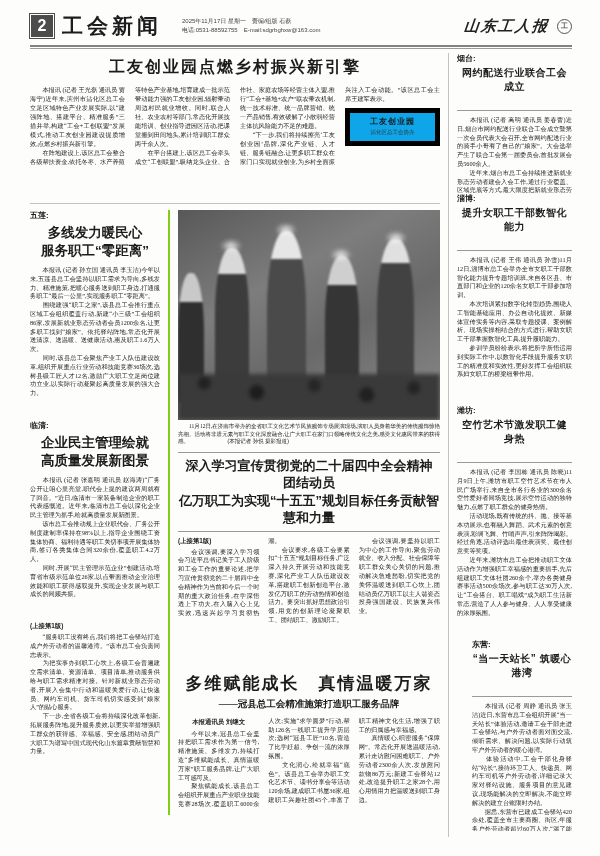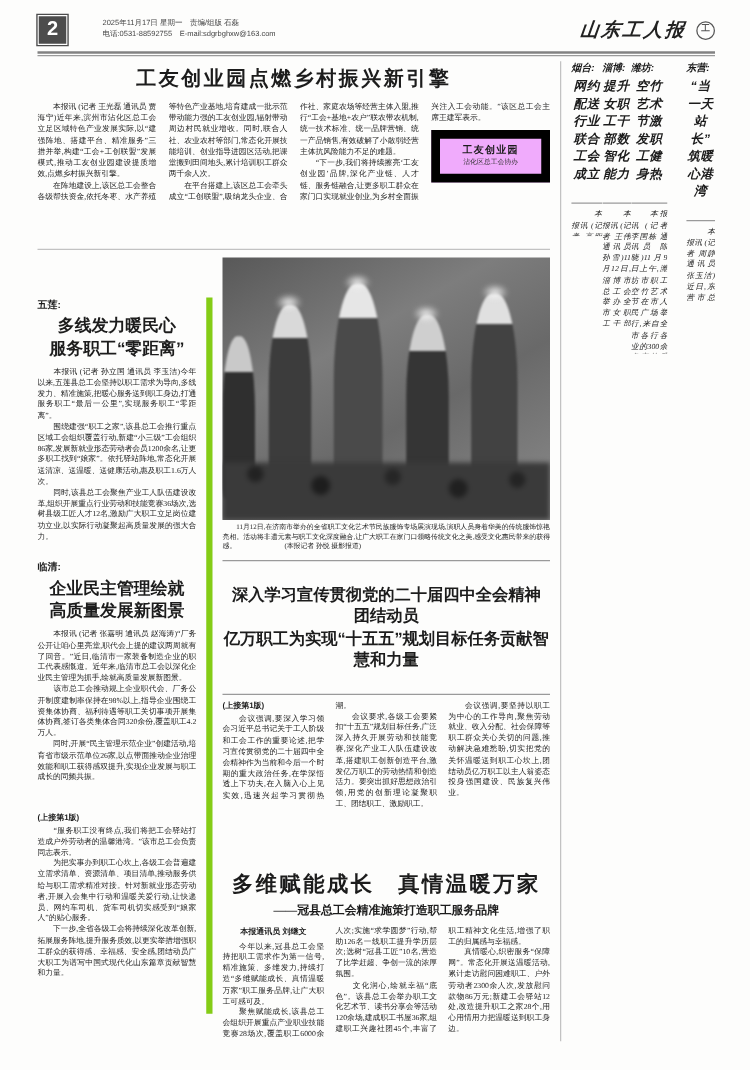--- a/index.html
+++ b/index.html
@@ -20,40 +20,40 @@
   .meta { margin-left:20px; font-size:6px; line-height:9.5px; color:#444; font-family:"Liberation Sans", sans-serif; }
   .masthead-wrap { margin-left:auto; display:flex; align-items:center; }
   .masthead { font-family:"DejaVu Serif", serif; font-style:italic; font-weight:bold; font-size:15px; letter-spacing:2px; color:#222; transform:skewX(-6deg); }
   .seal { width:15px; height:15px; border:1.6px solid #555; border-radius:50%; margin-left:8px;
           font:bold 7px/12px "Liberation Sans", sans-serif; text-align:center; color:#555; }
   .rule-double { margin-top:5px; border-top:2.5px solid #828282; border-bottom:1px solid #9a9a9a; height:4px; }
 
   
   .content { display:flex; margin-top:4px; height:784px; }
   .main-track { width:419px; padding-right:8px; border-right:1px solid #c2c2c2; }
-  .right-col  { width:123px; padding-left:8px; display:flex; flex-direction:row;font-style:italic; }
+  .right-col  { width:123px; padding-left:8px; display:flex; flex-direction:column; }
 
   
   .kicker { text-align:center; font-size:11px; font-weight:bold; margin-top:6px; letter-spacing:1px; }
   .headline { text-align:center; font-family:"Liberation Sans", sans-serif; font-weight:900; font-size:16px; letter-spacing:2px; margin:4px 0 7px; }
   .pre { white-space:pre-wrap; }
   .lead-body {
     column-count:4; column-gap:10px; font-size:6.2px; line-height:9px;
     text-align:justify; height:112px; overflow:hidden;
   }
   .promo-box {
-    break-inside:avoid; margin-top:5px; border:7px solid #000000; background:#f0abfc;
+    break-inside:avoid; margin-top:5px; border:5px solid #000000; background:#0ea5e9;
     text-align:center; padding:4px 2px;
   }
   .promo-title { font-family:"Liberation Sans", sans-serif; font-weight:bold; font-size:8px; letter-spacing:1px; }
   .promo-sub { font-size:5.5px; color:#333; margin-top:2px; }
 
   
   .lower-row { display:flex; border-top:1px solid #c2c2c2; margin-top:6px; padding-top:6px; height:612px; }
-  .left-col { width:140px; padding-right:8px; border-right:5px solid #84cc16;margin-top:32px; }
+  .left-col { width:140px; padding-right:8px; border-right:2px solid #84cc16; }
   .center-col { flex:1; padding-left:8px; }
 
   .loc-label { font-family:"Liberation Sans", sans-serif; font-weight:bold; font-size:8px; }
   .left-head { text-align:center; font-family:"Liberation Sans", sans-serif; font-weight:900; font-size:13.5px; line-height:18px; margin:3px 0 6px; }
   .small-body { font-size:6.2px; line-height:8.8px; text-align:justify; overflow:hidden; }
   .b1 { height:146px; margin-bottom:8px; }
   .b2 { height:138px; margin-bottom:8px; }
   .b3 { height:172px; }
   .jump-marker { display:block; font-family:"Liberation Sans", sans-serif; font-size:6.4px; margin-bottom:2px; }
 
@@ -71,21 +71,21 @@
   .crowd { position:absolute; bottom:0; left:0; right:0; height:22%; filter:blur(2px);
     background:radial-gradient(circle at 10% 20%, #222 6px, transparent 7px),
                radial-gradient(circle at 30% 40%, #1d1d1d 7px, transparent 8px),
                radial-gradient(circle at 52% 25%, #262626 6px, transparent 7px),
                radial-gradient(circle at 72% 45%, #202020 7px, transparent 8px),
                radial-gradient(circle at 90% 30%, #242424 6px, transparent 7px), #3a3a3a; }
   .caption { font-size:5.5px; line-height:7.6px; text-align:justify; margin:3px 0 6px; color:#222; }
 
   
   .center-head { text-align:center; font-family:"Liberation Sans", sans-serif; font-weight:900; font-size:13px; line-height:17.5px;
-    border-top:1px solid #9a9a9a; border-bottom:1px solid #9a9a9a; padding:18px 0; margin-bottom:5px; }
+    border-top:1px solid #9a9a9a; border-bottom:1px solid #9a9a9a; padding:4px 0; margin-bottom:5px; }
   .col3 { column-count:3; column-gap:9px; font-size:6.2px; line-height:8.8px; text-align:justify; overflow:hidden; }
   .center-body { height:126px; }
 
   
   .bottom-title { text-align:center; font-family:"Liberation Sans", sans-serif; font-weight:900; font-size:17px; letter-spacing:2px; margin-top:9px; }
   .bottom-sub { text-align:center; font-weight:bold; font-size:9.5px; margin:3px 0 6px; }
   .bottom-body { height:128px; }
   .byline { display:block; font-family:"Liberation Sans", sans-serif; font-size:6.4px; margin:1px 0 3px; text-align:center; }
 
   
@@ -96,20 +96,21 @@
             padding-bottom:16px; border-bottom:1px solid #9a9a9a; margin-bottom:5px; }
   .r-body { flex:1; font-size:6.2px; line-height:8.8px; text-align:justify; overflow:hidden; }
 </style>
 </head>
 <body>
 
 <div class="page">
 
   <div class="hdr">
     <div class="pagenum">2</div>
+    <div class="section-title">工会新闻</div>
     <div class="meta">
       <div>2025年11月17日 星期一　责编/组版 石磊</div>
       <div>电话:0531-88592755　E-mail:sdgrbghxw@163.com</div>
     </div>
     <div class="masthead-wrap">
       <div class="masthead">山东工人报</div>
       <div class="seal">工</div>
     </div>
   </div>
   <div class="rule-double"></div>

